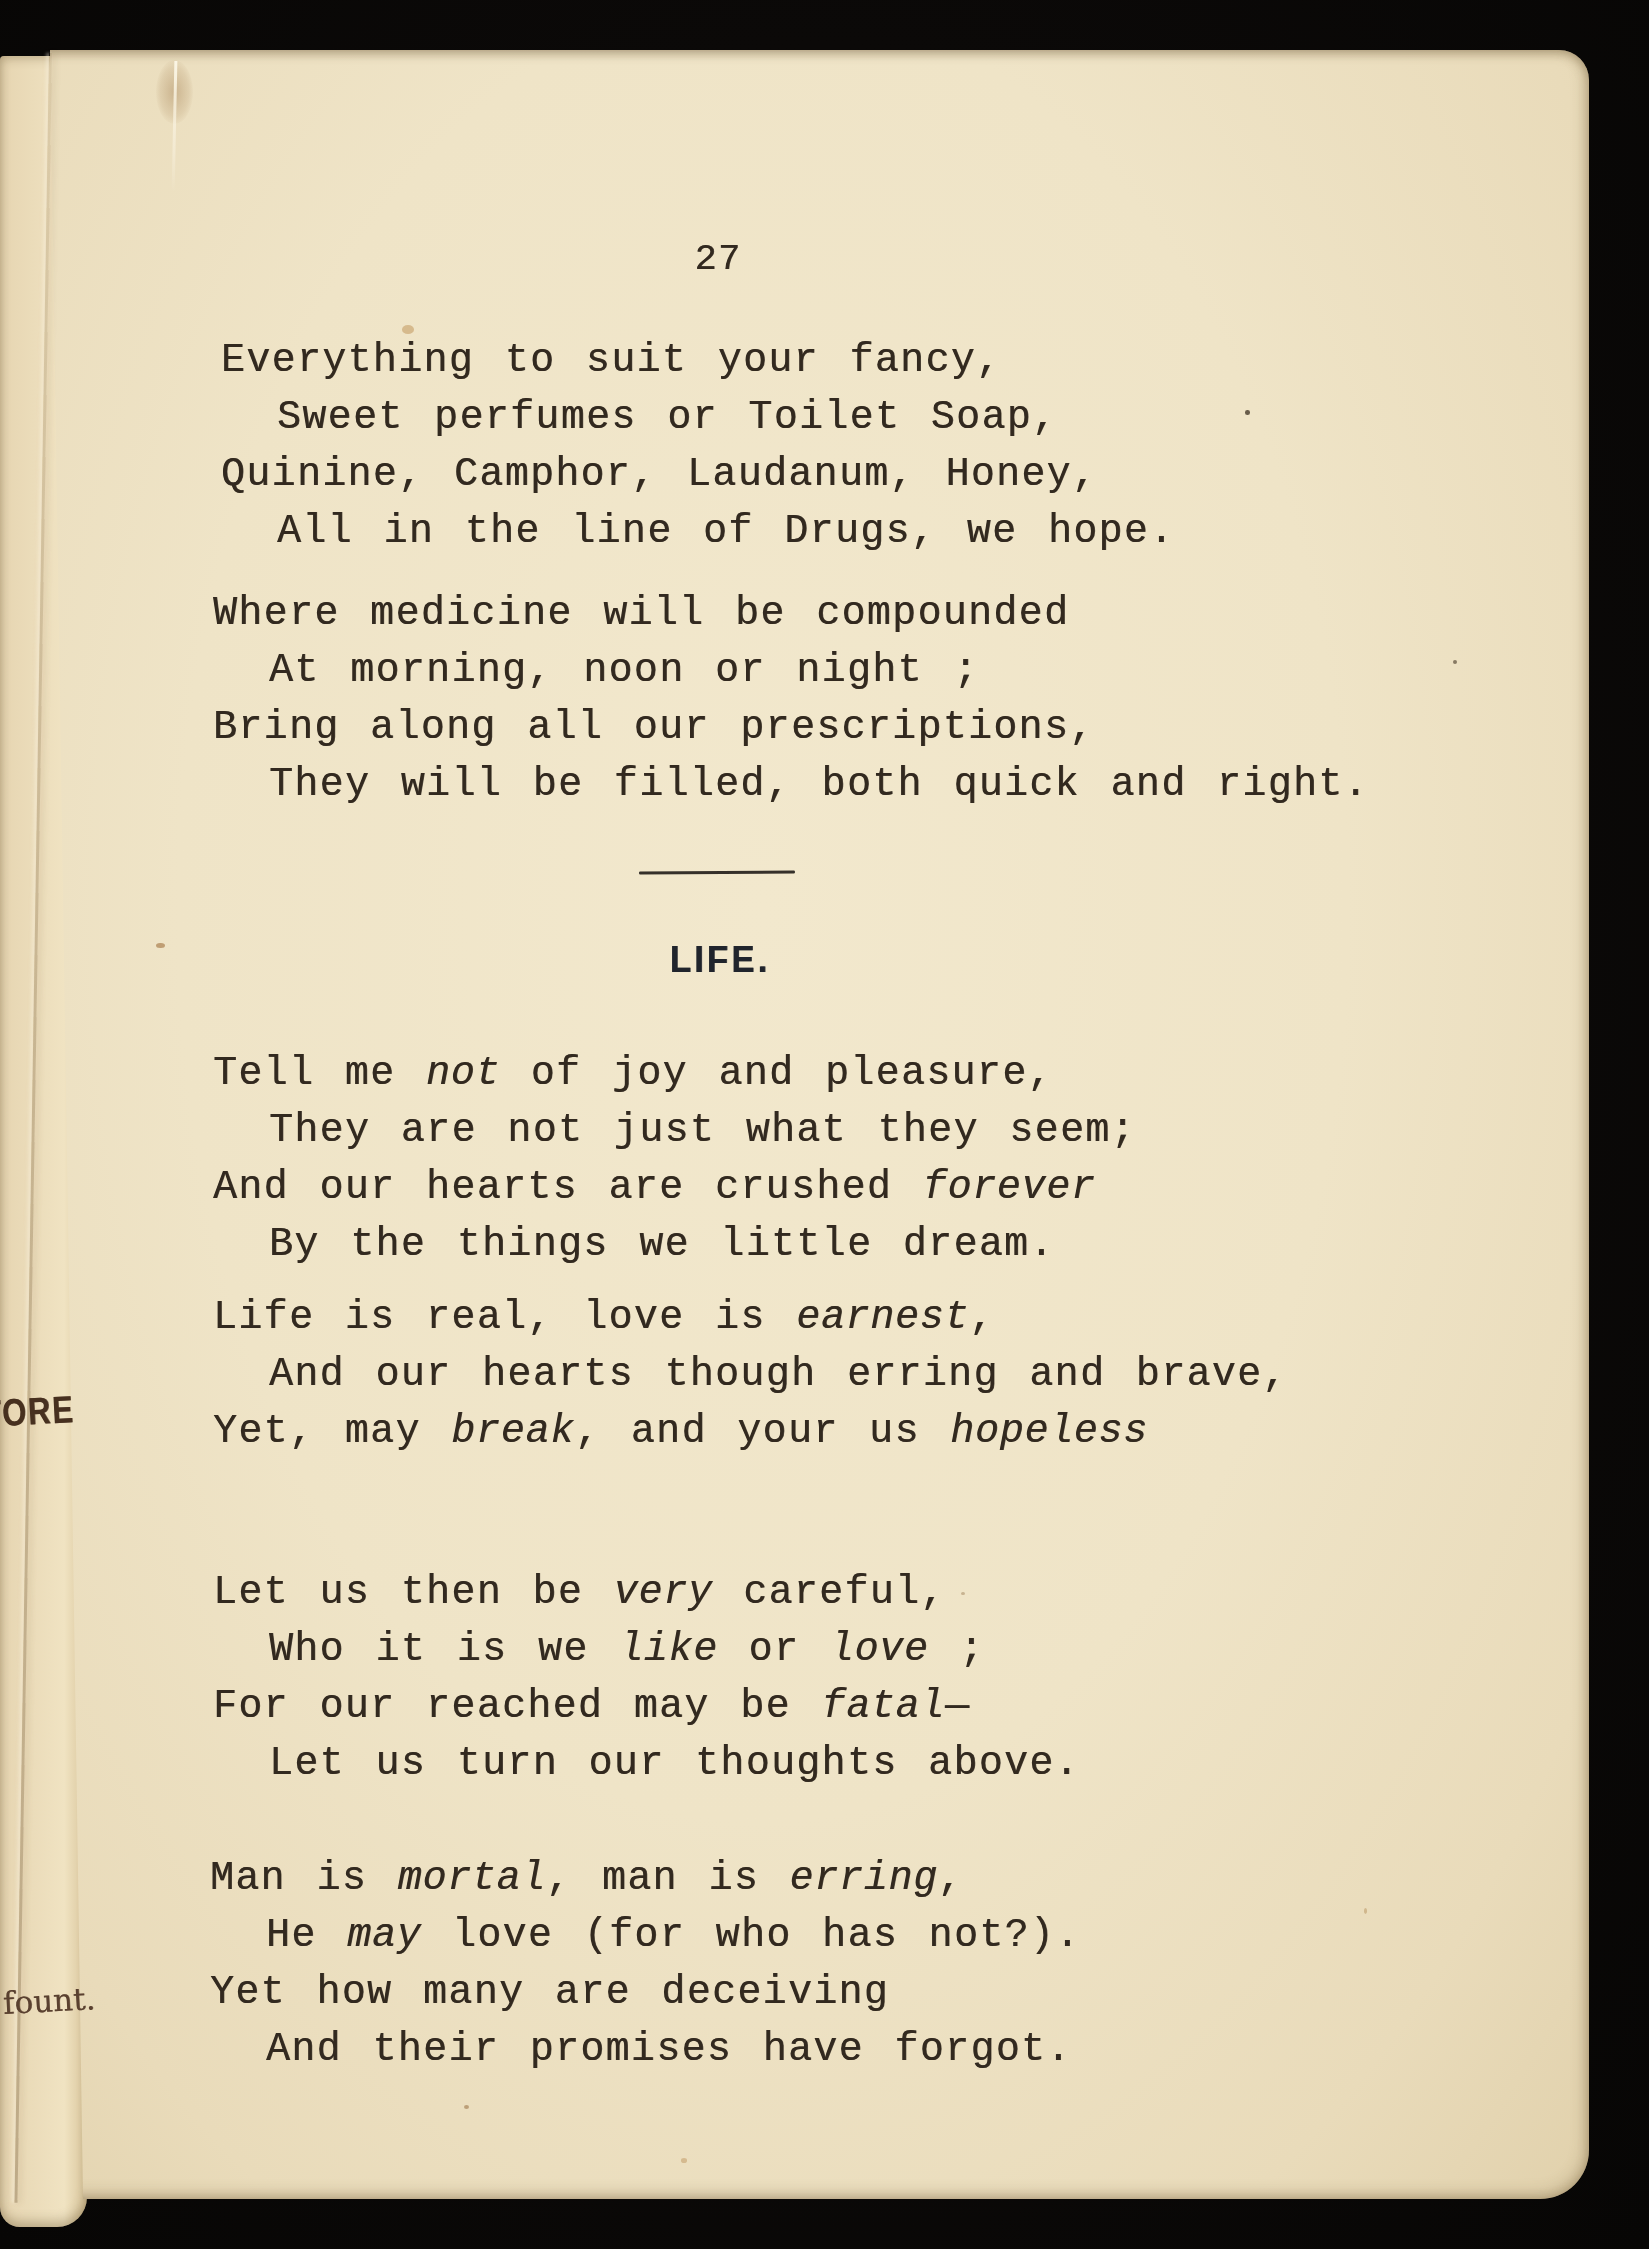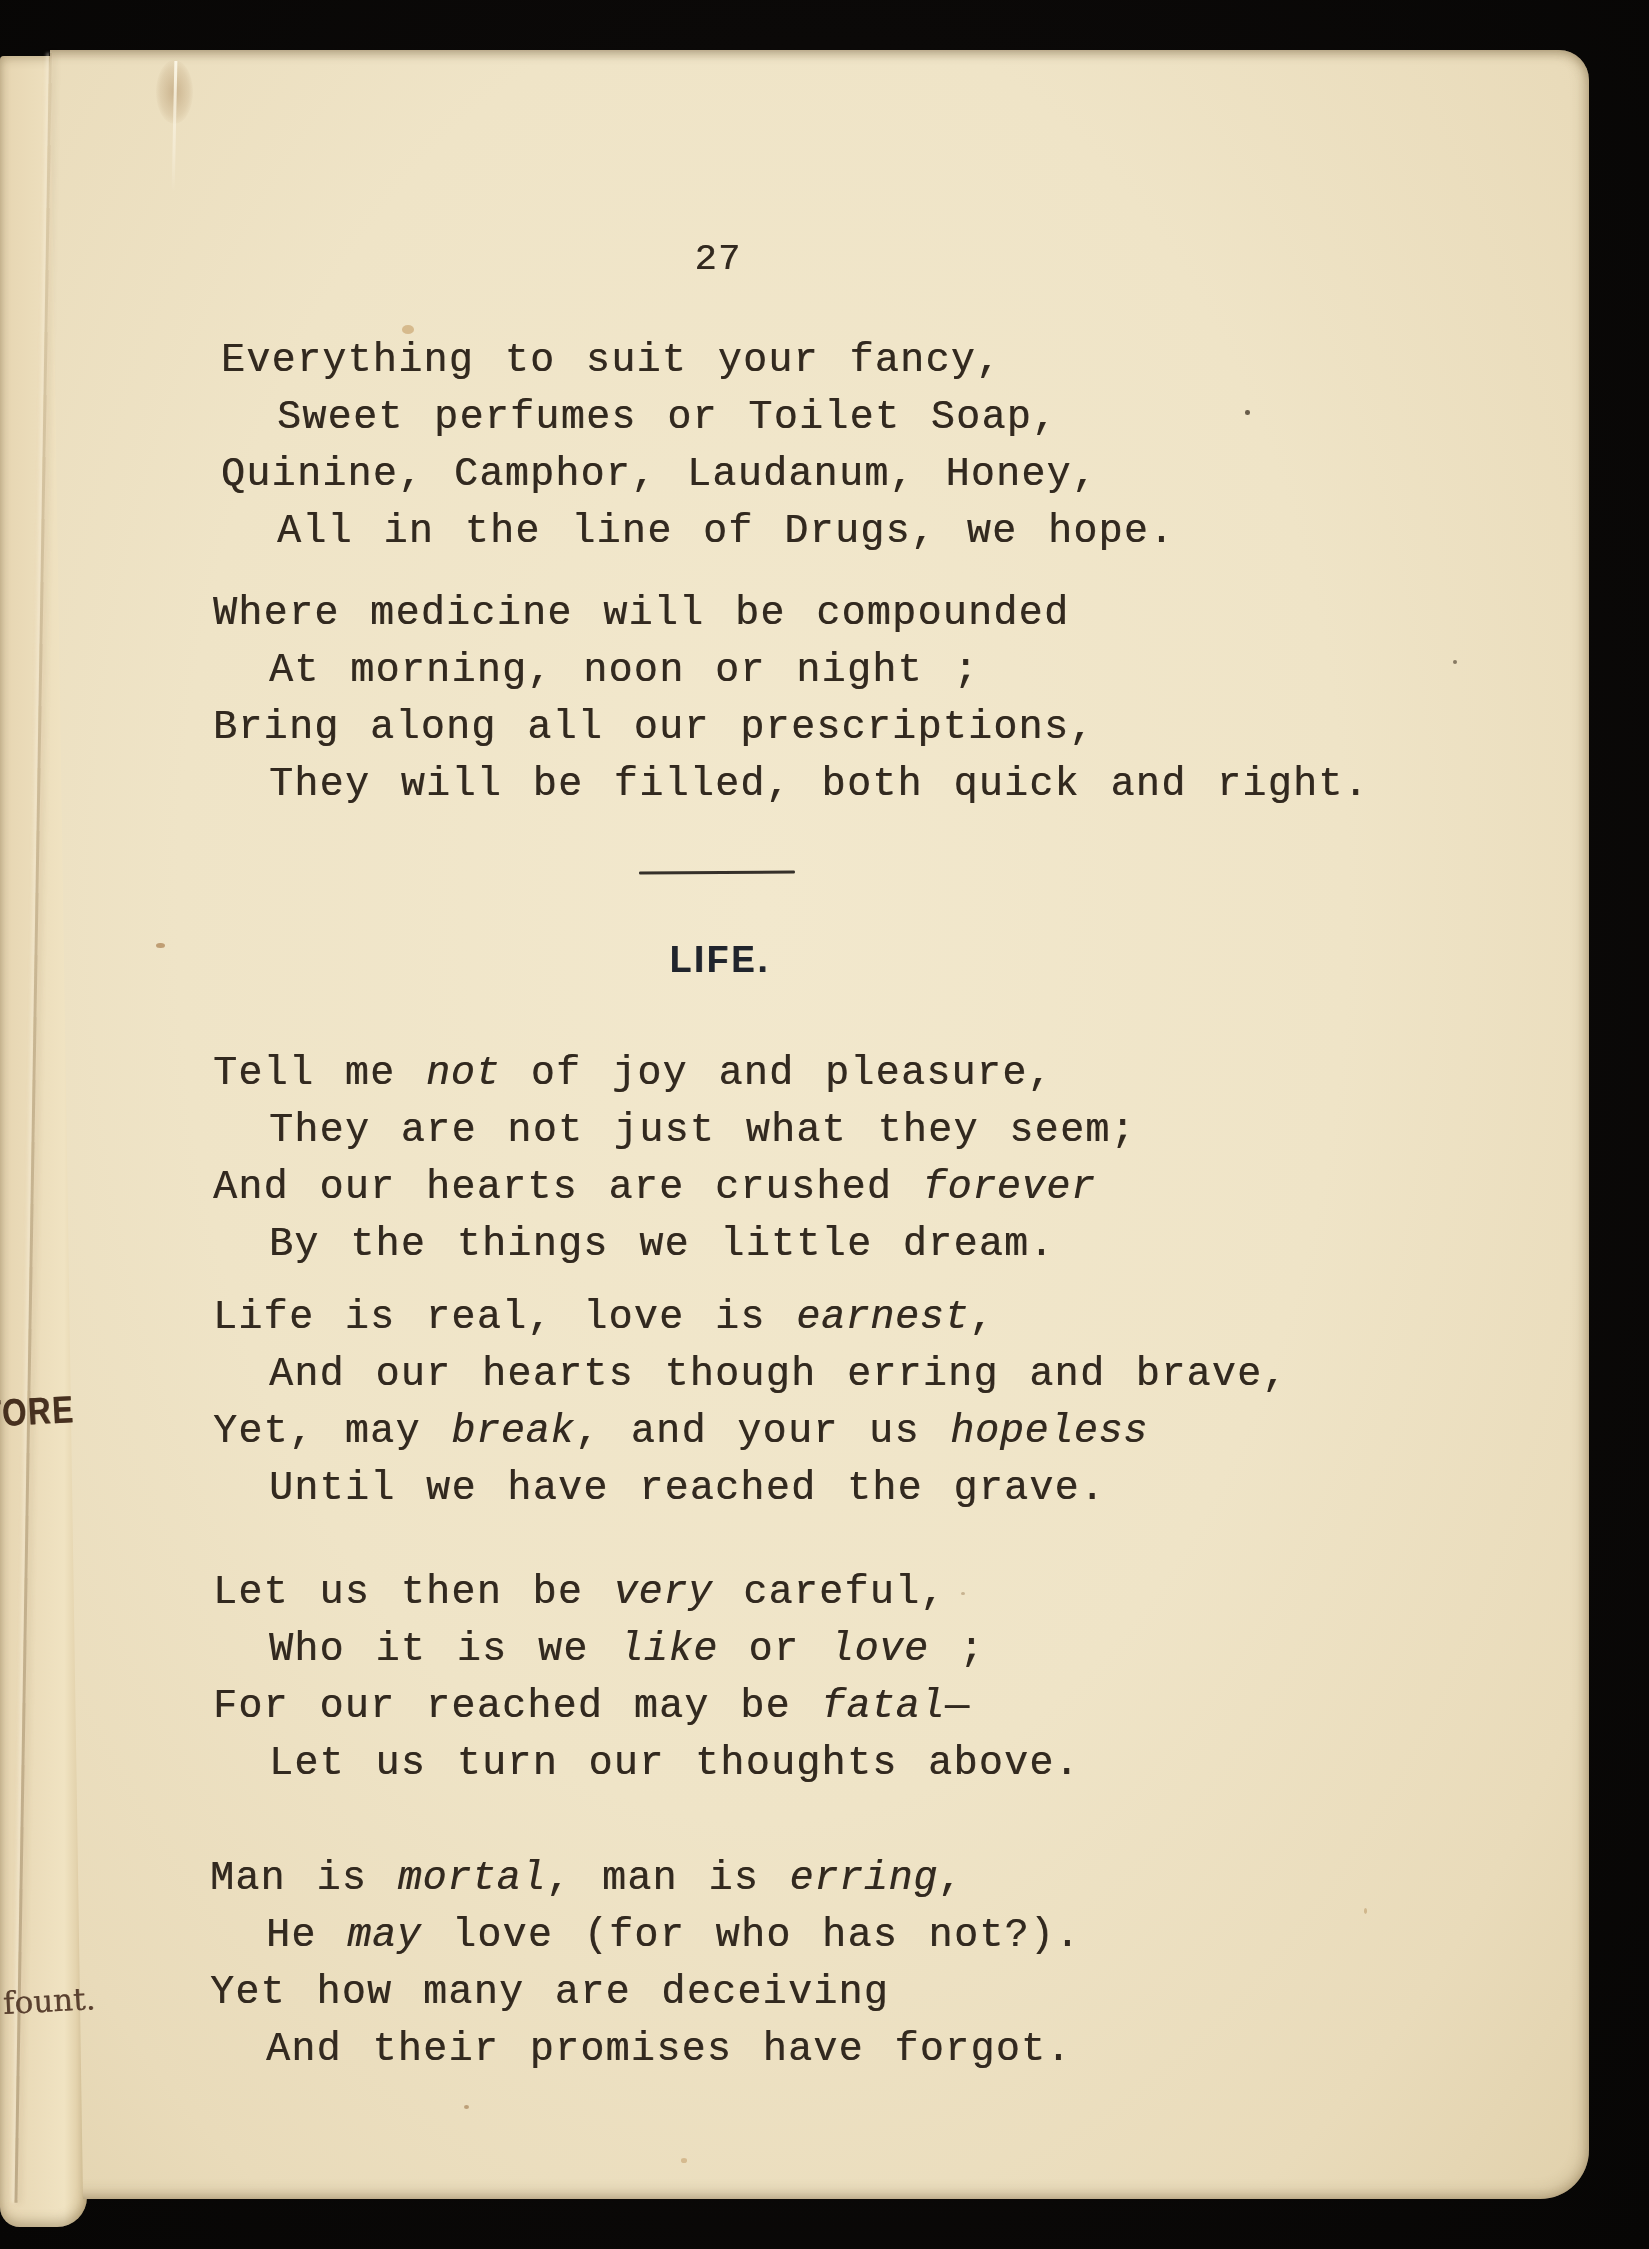--- a/index.html
+++ b/index.html
@@ -136,21 +136,20 @@
   <div class="txt ink stanza st3">
       <div class="line"><span>Tell me </span><span class="it">not</span><span> of joy and pleasure,</span></div>
       <div class="line indent"><span>They are not just what they seem;</span></div>
       <div class="line"><span>And our hearts are crushed </span><span class="it">forever</span></div>
       <div class="line indent"><span>By the things we little dream.</span></div>
     </div>
   <div class="txt ink stanza st4">
       <div class="line"><span>Life is real, love is </span><span class="it">earnest</span><span>,</span></div>
       <div class="line indent"><span>And our hearts though erring and brave,</span></div>
       <div class="line"><span>Yet, may </span><span class="it">break</span><span>, and your us </span><span class="it">hopeless</span></div>
-      <div class="line indent"><span>Until we have reached the grave.</span></div>
     </div>
   <div class="txt ink stanza st5">
       <div class="line"><span>Let us then be </span><span class="it">very</span><span> careful,</span></div>
       <div class="line indent"><span>Who it is we </span><span class="it">like</span><span> or </span><span class="it">love</span><span> ;</span></div>
       <div class="line"><span>For our reached may be </span><span class="it">fatal</span><span>—</span></div>
       <div class="line indent"><span>Let us turn our thoughts above.</span></div>
     </div>
   <div class="txt ink stanza st6">
       <div class="line"><span>Man is </span><span class="it">mortal</span><span>, man is </span><span class="it">erring</span><span>,</span></div>
       <div class="line indent"><span>He </span><span class="it">may</span><span> love (for who has not?).</span></div>

